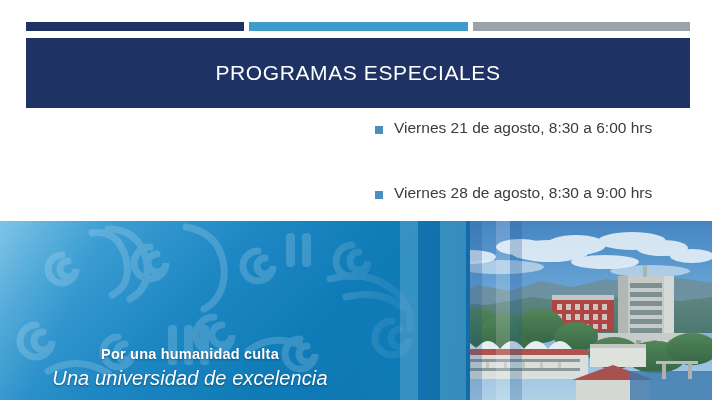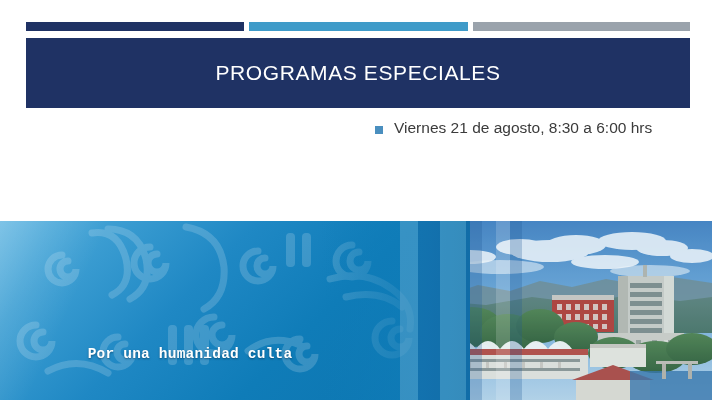--- a/index.html
+++ b/index.html
@@ -88,21 +88,20 @@
 
   
   #banner {
     position: absolute;
     left: 0;
     top: 221px;
     width: 712px;
     height: 179px;
     overflow: hidden;
     background: #7f1d1d;
-    font-family: Liberation Mono, monospace;
   }
 
   
   #banner-photo {
     position: absolute;
     right: 0; top: 0;
     width: 312px;
     height: 179px;
     overflow: hidden;
     background: #8fbede;
@@ -201,20 +200,24 @@
   </div>
 
   <div id="title-band">
     <div id="title-text">PROGRAMAS ESPECIALES</div>
   </div>
 
   <div id="bullet-list">
     <div class="bullet-row">
       <div class="bullet-marker"></div>
       <div class="bullet-label">Viernes 21 de agosto, 8:30 a 6:00 hrs</div>
+    </div>
+    <div class="bullet-row">
+      <div class="bullet-marker"></div>
+      <div class="bullet-label">Viernes 28 de agosto, 8:30 a 9:00 hrs</div>
     </div>
   </div>
 
   <div id="banner">
 
     <div id="banner-photo">
       <svg width="312" height="179" viewBox="0 0 312 179" xmlns="http://www.w3.org/2000/svg">
         <defs>
           <linearGradient id="skyGrad" x1="0" y1="0" x2="0" y2="1">
             <stop offset="0%" stop-color="#3f7fc0"></stop>
@@ -388,16 +391,17 @@
       <div class="streak" style="left:0px;   width:18px;"></div>
       <div class="streak-dim" style="left:18px;  width:22px;"></div>
       <div class="streak" style="left:40px;  width:26px;"></div>
       <div class="streak-dim" style="left:66px;  width:16px;"></div>
       <div class="streak" style="left:96px;  width:14px;"></div>
       <div class="streak-dim" style="left:110px; width:12px;"></div>
     </div>
 
     <div id="slogan" style="position:absolute; left:0; top:124px; width:380px;">
       <div id="slogan-line1">Por una humanidad culta</div>
+      <div id="slogan-line2">Una universidad de excelencia</div>
     </div>
 
   </div>
 </div>
 
 </body></html>

